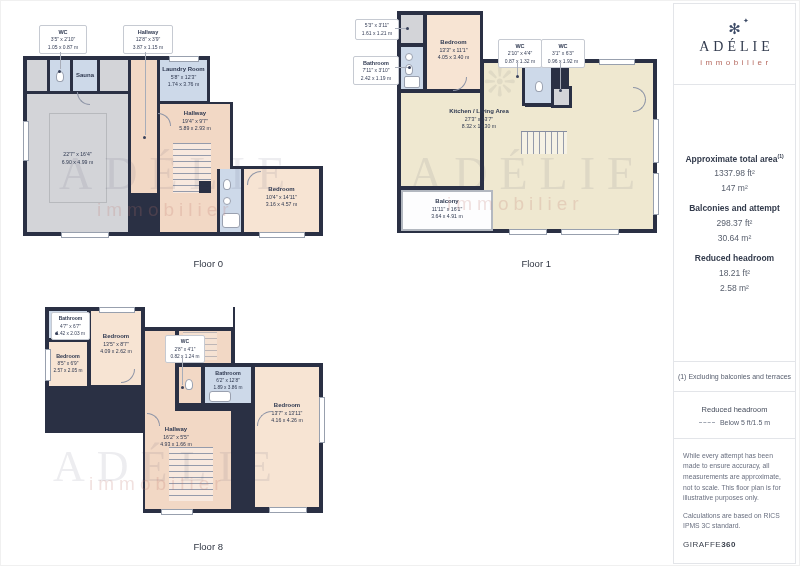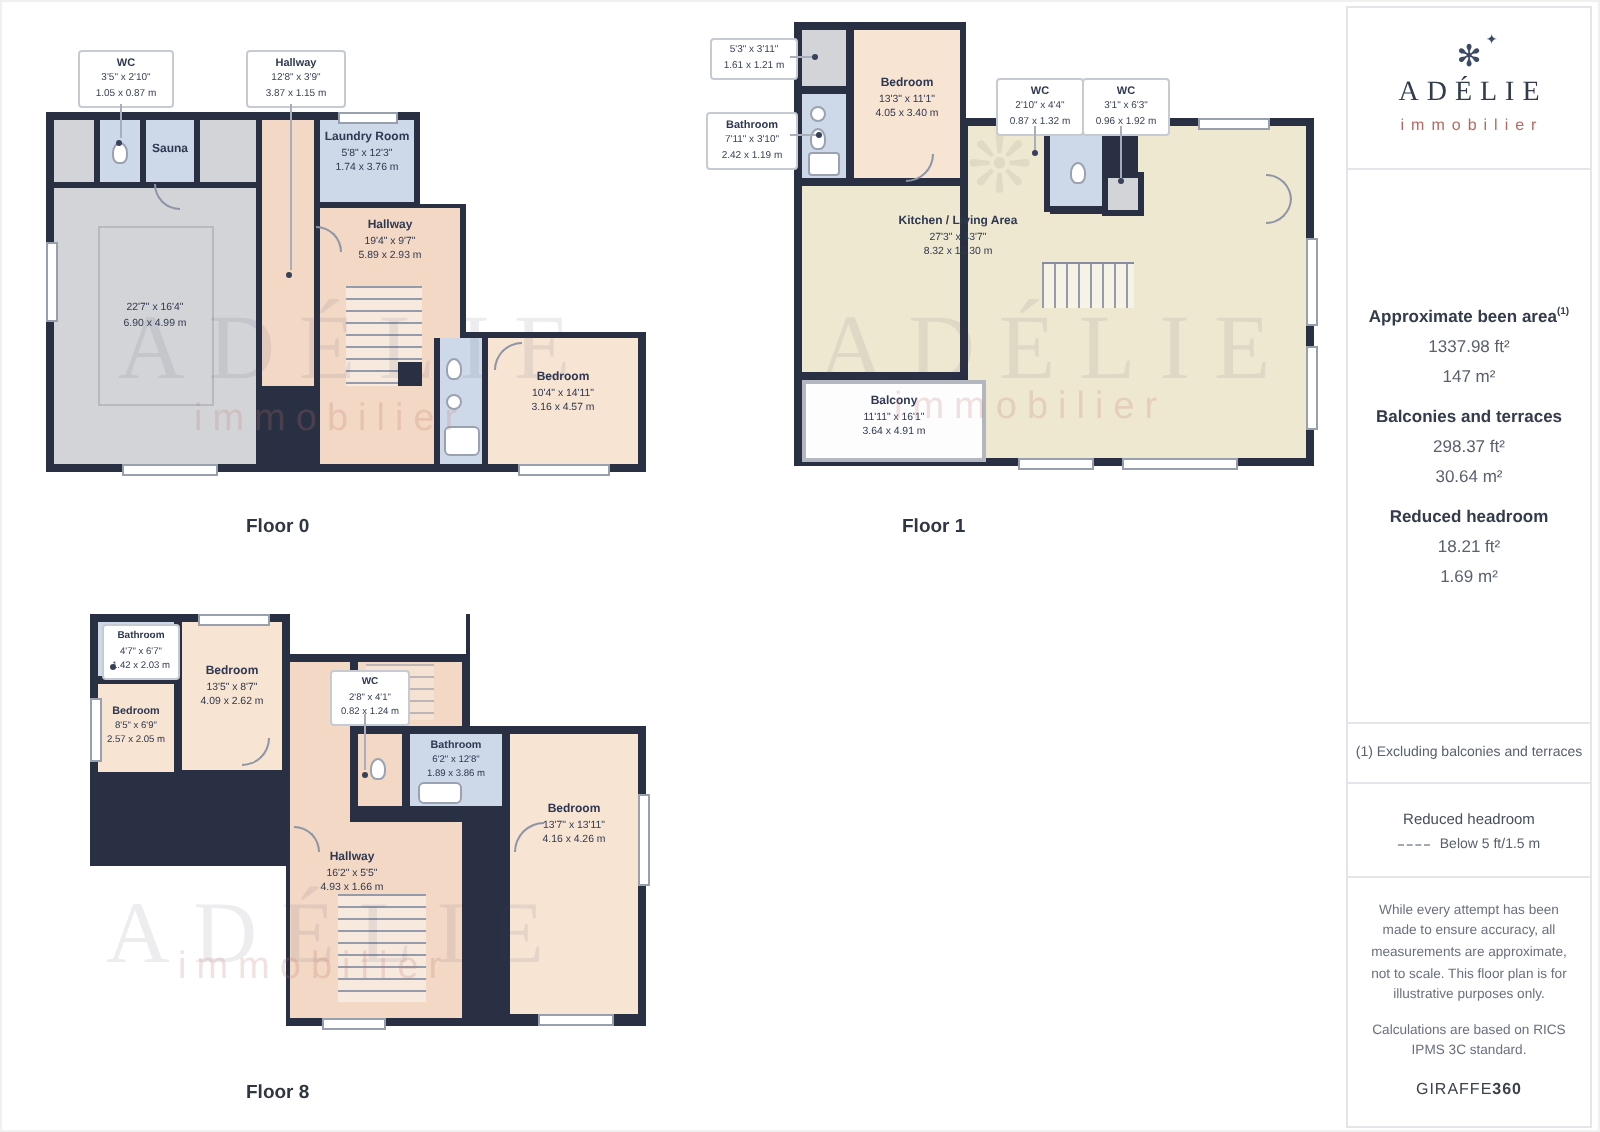--- a/index.html
+++ b/index.html
@@ -33,21 +33,21 @@
   .arcTL{position:absolute;border-left:1px solid #8d94a6;border-top:1px solid #8d94a6;border-top-left-radius:100%;z-index:4;}
   .arcTR{position:absolute;border-right:1px solid #8d94a6;border-top:1px solid #8d94a6;border-top-right-radius:100%;z-index:4;}
   .arcBL{position:absolute;border-left:1px solid #8d94a6;border-bottom:1px solid #8d94a6;border-bottom-left-radius:100%;z-index:4;}
   .arcBR{position:absolute;border-right:1px solid #8d94a6;border-bottom:1px solid #8d94a6;border-bottom-right-radius:100%;z-index:4;}
   .fixt{position:absolute;background:#fff;border:1px solid #9aa1b0;z-index:4;}
   .dark{position:absolute;background:#2a3044;z-index:4;}
   .wm{position:absolute;font-family:"Liberation Serif",serif;color:rgba(50,60,85,.09);
       letter-spacing:12px;z-index:7;pointer-events:none;white-space:nowrap;}
   .wmp{position:absolute;color:rgba(190,120,110,.22);letter-spacing:5px;z-index:7;
        pointer-events:none;white-space:nowrap;}
-  .flabel{position:absolute;font-size:9.5px;font-weight:700;color:#2f3542;text-align:left;z-index:5;}
+  .flabel{position:absolute;font-size:9.5px;font-weight:400;color:#2f3542;text-align:right;z-index:5;}
   .plant{position:absolute;color:#dcd6c2;z-index:4;pointer-events:none;}
 
   
   .sidebar{position:absolute;left:672px;top:2px;width:123px;height:561px;background:#fff;
            border:1px solid #e3e5e9;display:flex;flex-direction:column;z-index:8;box-sizing:border-box;}
   .sb-logo{height:80px;border-bottom:1px solid #e3e5e9;display:flex;flex-direction:column;
            align-items:center;justify-content:center;gap:3px;flex:0 0 auto;}
   .sb-star{position:relative;color:#3c4a66;font-size:15px;line-height:1;}
   .sb-spark{position:absolute;top:-4px;right:-8px;font-size:7px;color:#3c4a66;}
   .sb-name{font-family:"Liberation Serif",serif;font-size:14px;letter-spacing:4px;color:#333c4f;padding-left:4px;}
@@ -59,21 +59,21 @@
   .stat-h sup{font-size:5px;font-weight:700;}
   .stat-v{font-size:8.5px;color:#59606e;margin-top:5px;}
   .sb-note{height:29px;flex:0 0 auto;border-bottom:1px solid #e3e5e9;display:flex;align-items:center;
            justify-content:center;font-size:7px;color:#596070;}
   .sb-legend{height:46px;flex:0 0 auto;border-bottom:1px solid #e3e5e9;display:flex;flex-direction:column;
              align-items:center;justify-content:center;gap:5px;}
   .sb-legend .t{font-size:7.5px;color:#474e5d;}
   .sb-legend .row{display:flex;align-items:center;gap:5px;font-size:7px;color:#596070;}
   .dash{display:inline-block;width:16px;border-top:1px dashed #a3a9b4;}
   .sb-disc{height:112px;flex:0 0 auto;display:flex;flex-direction:column;justify-content:center;
-           gap:7px;padding:6px 9px;text-align:center;font-size:6.8px;color:#6a7080;line-height:1.55;}
+           gap:7px;padding:6px 9px;text-align:left;font-size:6.8px;color:#6a7080;line-height:1.55;}
   .sb-brand{font-size:8px;color:#3b414d;letter-spacing:.5px;}
   .sb-brand b{font-weight:700;}
 </style>
 </head>
 <body>
 
 <div class="page">
 
   <div>
     <div class="abs wallbg" style="left:22px;top:55px;width:300px;height:180px;"></div>
@@ -309,30 +309,30 @@
     <div class="sb-logo">
       <div class="sb-star">
         <span>✻</span>
         <span class="sb-spark">✦</span>
       </div>
       <div class="sb-name">ADÉLIE</div>
       <div class="sb-tag">immobilier</div>
     </div>
     <div class="sb-stats">
       <div class="stat-h">
-        <span>Approximate been area</span><sup>(1)</sup>
+        <span>Approximate total area</span><sup>(1)</sup>
       </div>
       <div class="stat-v">1337.98 ft²</div>
       <div class="stat-v">147 m²</div>
-      <div class="stat-h">Balconies and terraces</div>
+      <div class="stat-h">Balconies and attempt</div>
       <div class="stat-v">298.37 ft²</div>
       <div class="stat-v">30.64 m²</div>
       <div class="stat-h">Reduced headroom</div>
       <div class="stat-v">18.21 ft²</div>
-      <div class="stat-v">1.69 m²</div>
+      <div class="stat-v">2.58 m²</div>
     </div>
     <div class="sb-note">(1) Excluding balconies and terraces</div>
     <div class="sb-legend">
       <div class="t">Reduced headroom</div>
       <div class="row">
         <span class="dash"></span>
         <span>Below 5 ft/1.5 m</span>
       </div>
     </div>
     <div class="sb-disc">

